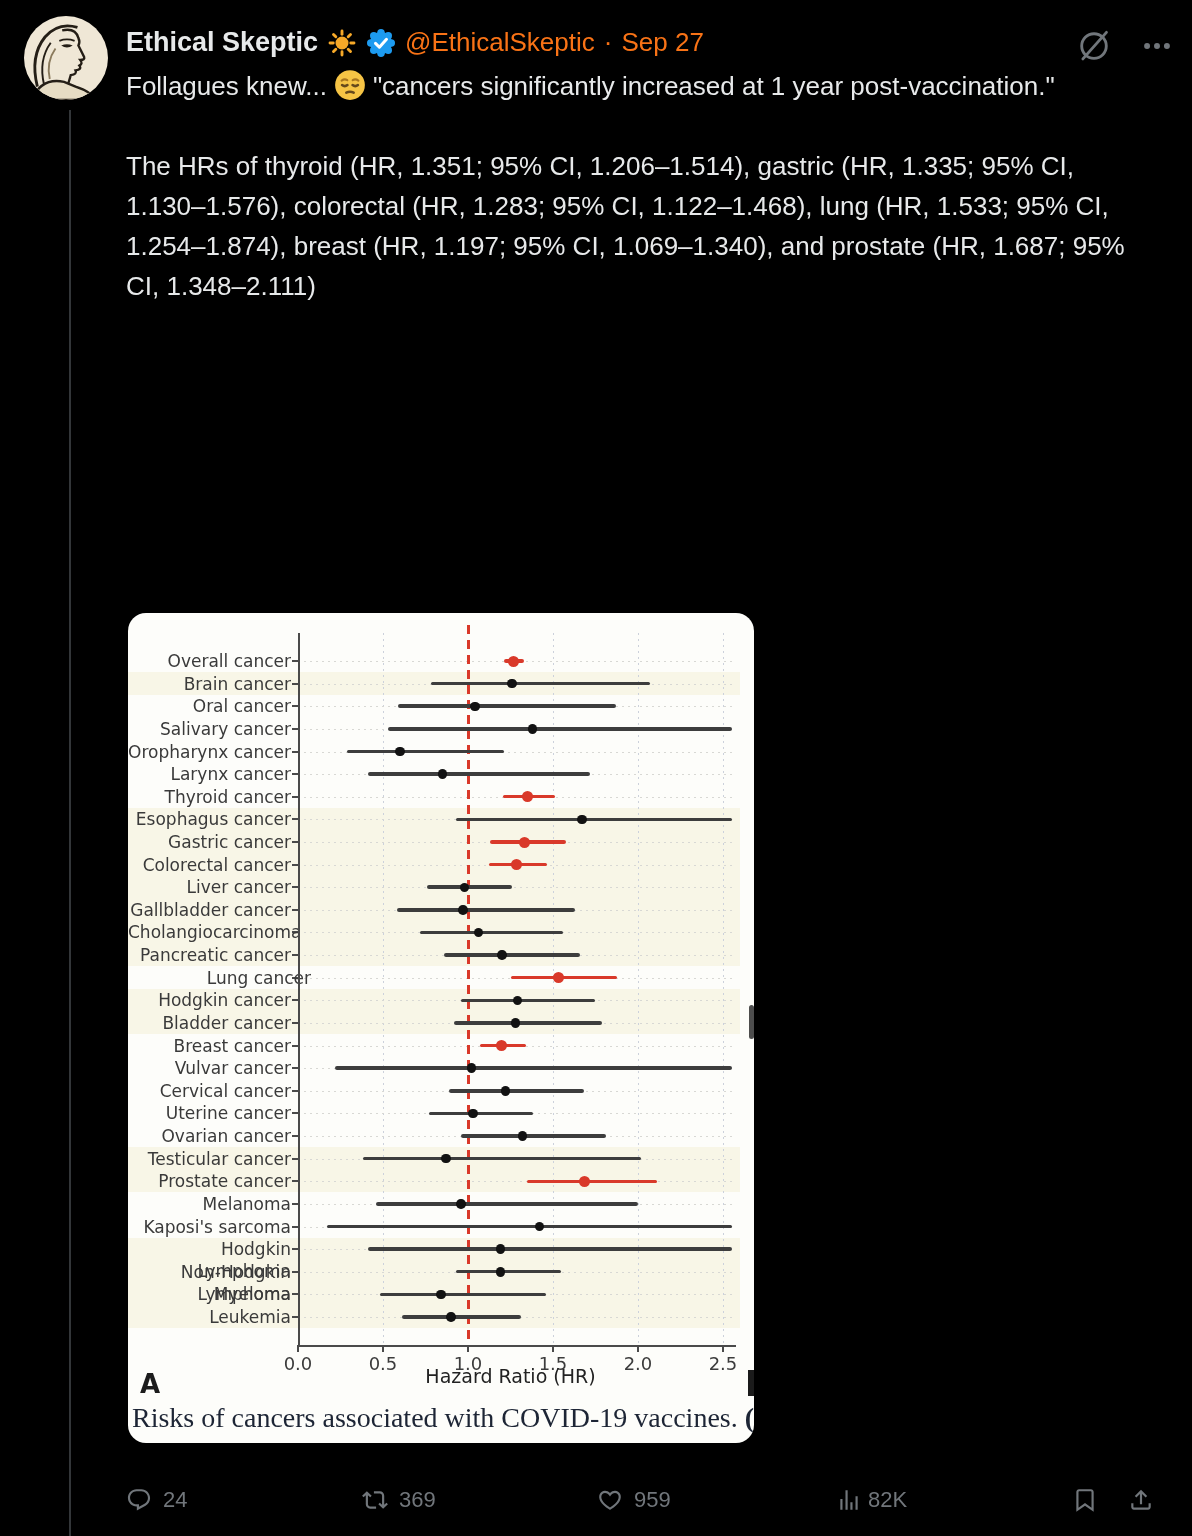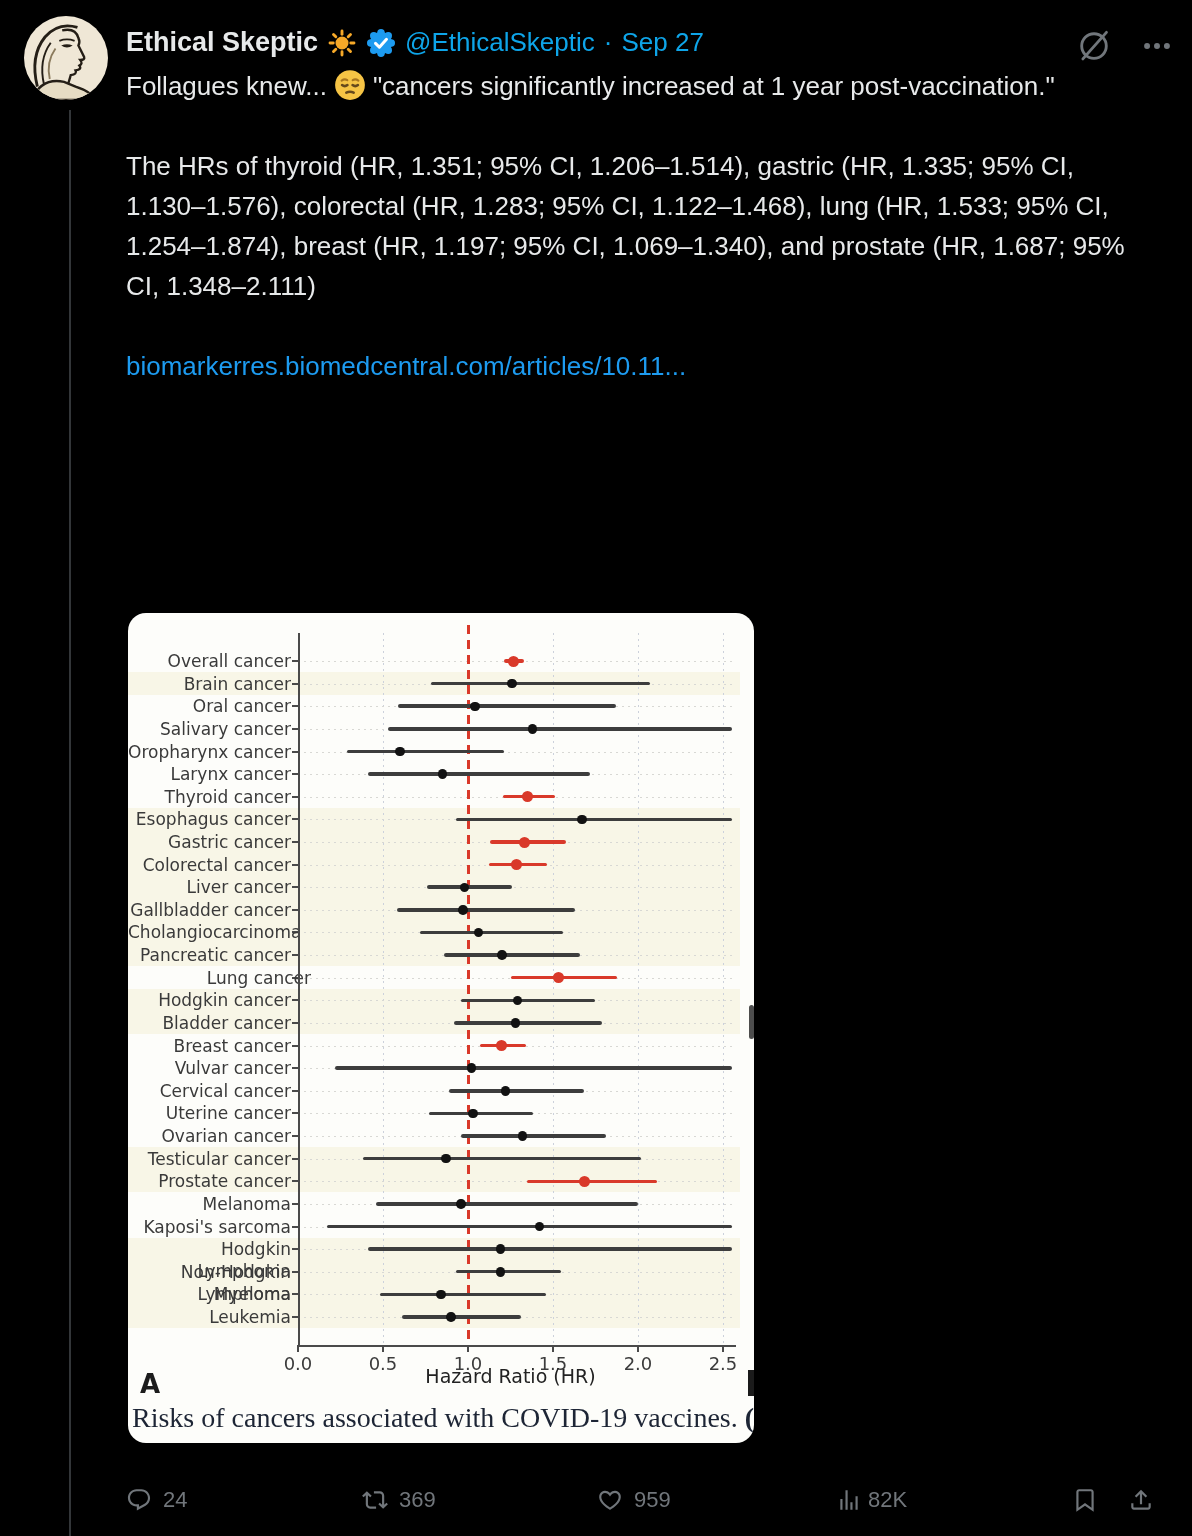--- a/index.html
+++ b/index.html
@@ -2,21 +2,21 @@
 <html><head>
 <meta charset="utf-8">
 <style>
   html,body{margin:0;padding:0;background:#000;}
   .canvas{position:relative;width:1192px;height:1536px;background:#000;overflow:hidden;
           font-family:"Liberation Sans","DejaVu Sans",sans-serif;color:#e7e9ea;}
   .thread-line{position:absolute;left:69px;top:110px;width:2px;height:1426px;background:#333639;}
   .avatar{position:absolute;left:24px;top:16px;width:84px;height:84px;border-radius:50%;overflow:hidden;cursor:pointer;}
   .header-row{position:absolute;left:126px;top:27px;display:flex;align-items:center;gap:9px;white-space:nowrap;}
   .display-name{font-size:27px;font-weight:700;color:#e7e9ea;}
-  .handle-group{color:#0ea5e9;font-size:26px;display:flex;gap:9px;align-items:center;}
+  .handle-group{color:#f97316;font-size:26px;display:flex;gap:9px;align-items:center;}
   .top-actions{position:absolute;right:18px;top:28px;display:flex;align-items:center;gap:28px;}
   .tweet-body{position:absolute;left:126px;top:66px;width:1008px;font-size:26px;line-height:40px;color:#e7e9ea;}
   .tweet-body p{margin:0 0 40px 0;}
   .tweet-body .p1{width:970px;}
   .emoji-inline{vertical-align:-7px;margin:0 6px;}
   .tweet-link{color:#1d9bf0;text-decoration:none;cursor:pointer;}
   
   .chart-card{position:absolute;left:128px;top:613px;width:626px;height:830px;background:#fdfdfa;
               border-radius:18px;overflow:hidden;cursor:pointer;}
   .fig{position:absolute;inset:0;font-family:"DejaVu Sans","Liberation Sans",sans-serif;}
@@ -120,21 +120,20 @@
   <div class="tweet-body">
     <p class="p1"><span>Follagues knew...</span><svg class="emoji-inline" viewBox="0 0 24 24" width="34" height="34">
           <circle cx="12" cy="12" r="10.5" fill="#f6c445"></circle>
           <path d="M6.1 8.9 Q8.1 7.4 10.1 8.6" stroke="#a8761f" stroke-width="1.5" fill="none" stroke-linecap="round"></path>
           <path d="M17.9 8.9 Q15.9 7.4 13.9 8.6" stroke="#a8761f" stroke-width="1.5" fill="none" stroke-linecap="round"></path>
           <path d="M6.4 12 Q8.3 13.6 10.2 12" stroke="#66491c" stroke-width="1.8" fill="none" stroke-linecap="round"></path>
           <path d="M13.8 12 Q15.7 13.6 17.6 12" stroke="#66491c" stroke-width="1.8" fill="none" stroke-linecap="round"></path>
           <path d="M9.4 17.4 Q12 16.1 14.6 17.4" stroke="#66491c" stroke-width="1.8" fill="none" stroke-linecap="round"></path>
         </svg><span>"cancers significantly increased at 1 year post-vaccination."</span></p>
     <p>The HRs of thyroid (HR, 1.351; 95% CI, 1.206–1.514), gastric (HR, 1.335; 95% CI, 1.130–1.576), colorectal (HR, 1.283; 95% CI, 1.122–1.468), lung (HR, 1.533; 95% CI, 1.254–1.874), breast (HR, 1.197; 95% CI, 1.069–1.340), and prostate (HR, 1.687; 95% CI, 1.348–2.111)</p>
-    <p><a class="tweet-link">biomarkerres.biomedcentral.com/articles/10.11...</a></p>
   </div>
 
   <div class="chart-card">
     <div class="fig" id="figure">
         <div class="band" style="top:59.3px;height:22.6px;background:#f8f6e7;"></div>
         <div class="band" style="top:195.0px;height:158.3px;background:#f8f6e7;"></div>
         <div class="band" style="top:376.0px;height:45.2px;background:#f8f6e7;"></div>
         <div class="band" style="top:534.3px;height:45.2px;background:#f8f6e7;"></div>
         <div class="band" style="top:624.8px;height:90.5px;background:#f8f6e7;"></div>
         <div class="vgrid" style="left:255px;"></div>

